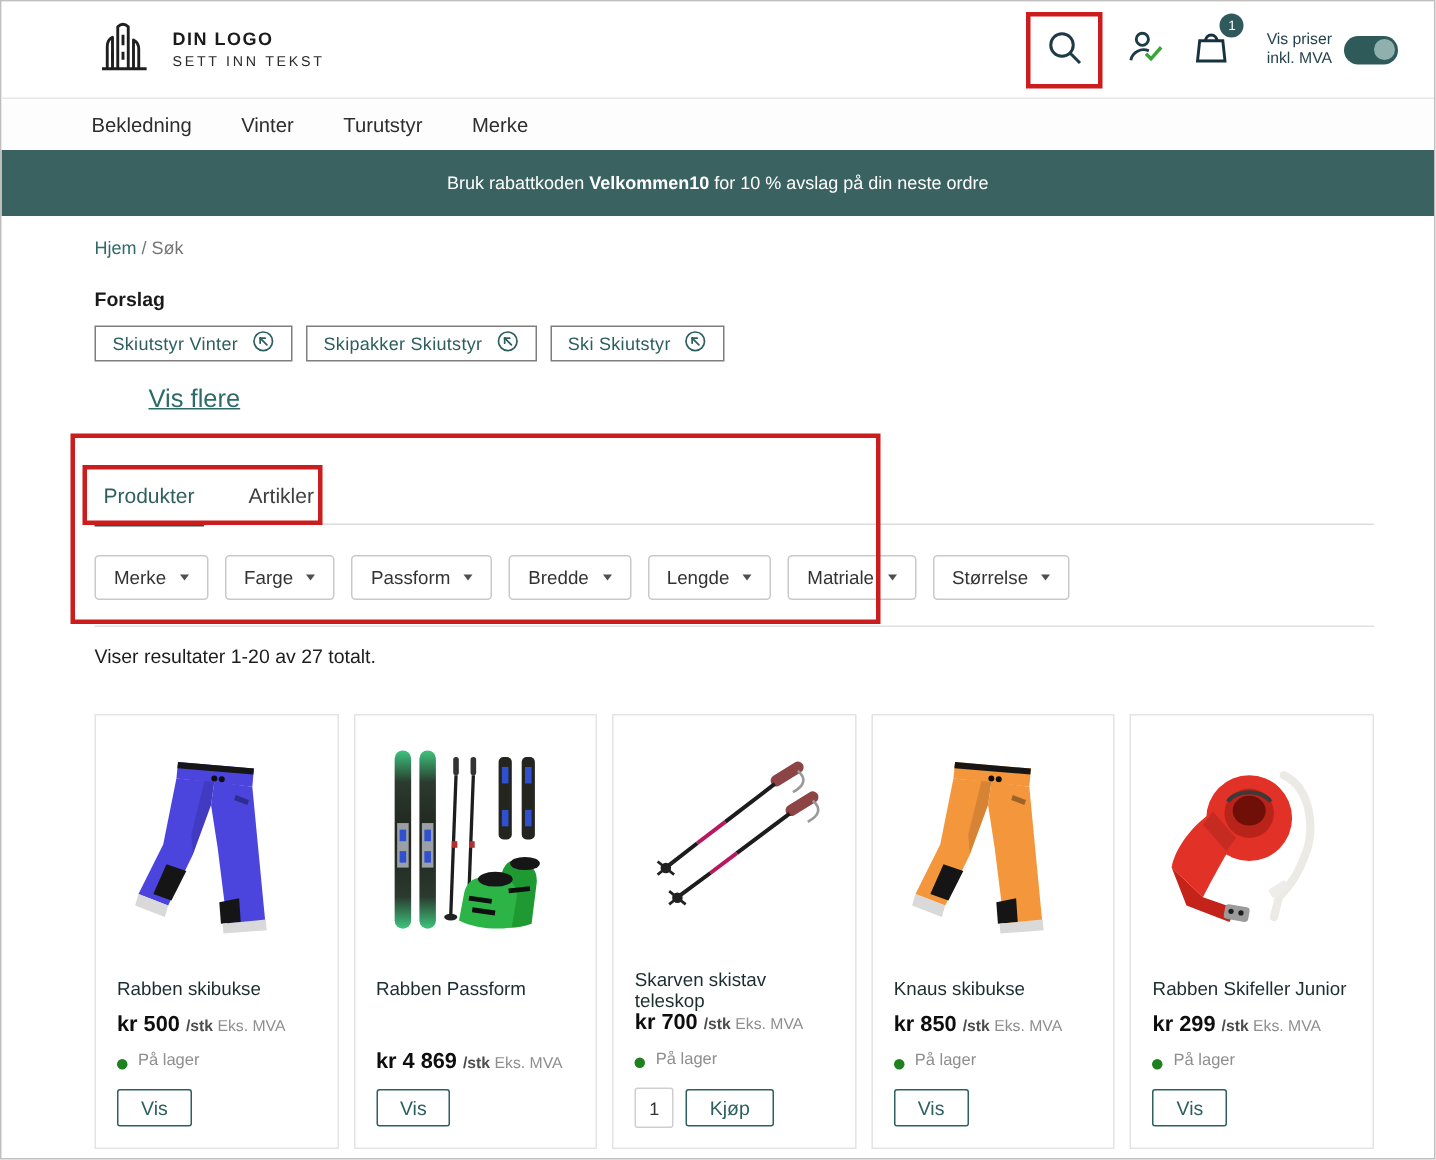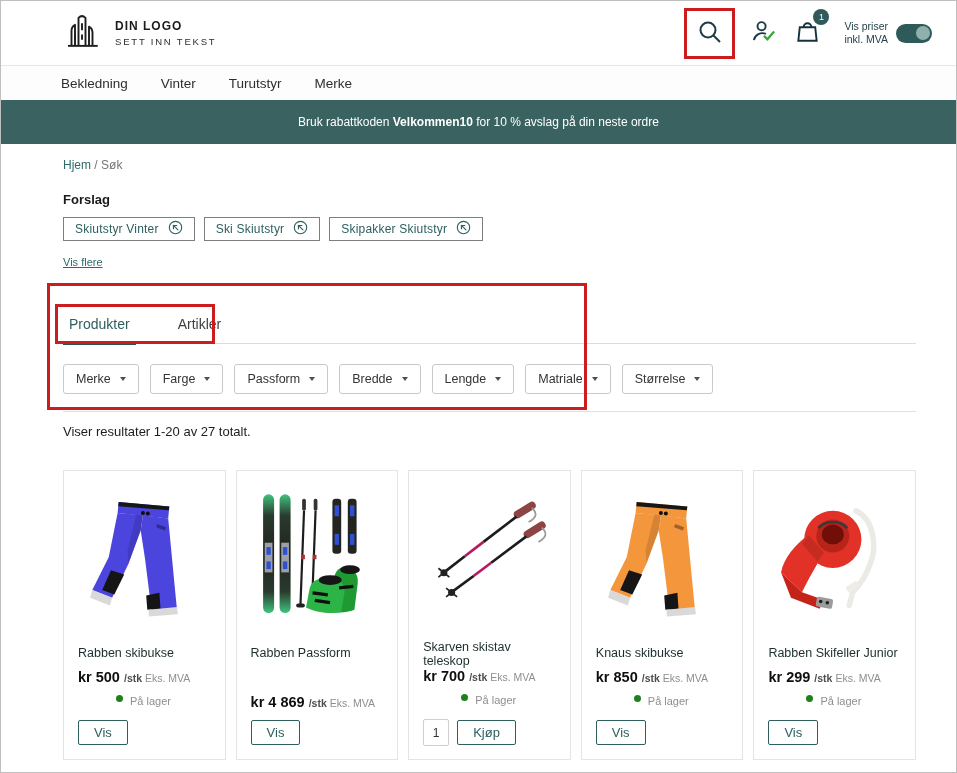--- a/index.html
+++ b/index.html
@@ -39,24 +39,24 @@
   main { padding: 14px 40px 0 62px; }
   .breadcrumb { font-size:12px; color:#757575; }
   .bc-home { color:#2d6a68; cursor:pointer; }
   h1.page-title { margin-top:22px; font-size:26px; font-weight:600; color:#121212; letter-spacing:.2px; }
   .forslag { margin-top:20px; font-size:13px; font-weight:700; color:#1a1a1a; }
   .chips { margin-top:10px; display:flex; gap:9px; }
   .chip {
     border:1px solid #7e7e7e; background:#fff; padding:2px 11px; font-size:12px; color:#2c5f5e;
     display:flex; align-items:center; gap:9px; cursor:pointer; letter-spacing:.2px;
   }
-  .vis-flere { margin-top:15px; display:inline-block; font-size:11px; color:#2d6a68; text-decoration:underline; cursor:pointer; }
+  .vis-flere { margin-top:15px; display:inline-block; font-size:17px; color:#2d6a68; text-decoration:underline; cursor:pointer;margin-left:36px; }
   
   .results-head { margin-top:40px; position:relative; }
-  .tabs { display:flex; gap:36px; border-bottom:1px solid #dcdcdc; }
+  .tabs { display:flex; gap:24px; border-bottom:1px solid #dcdcdc; }
   .tab { font-size:14px; padding:6px 6px 11px; color:#404040; position:relative; cursor:pointer; }
   .tab.active { color:#2f5f5e; }
   .tab.active::after { content:""; position:absolute; left:0; right:0; bottom:-2px; height:3px; background:#2b5150; }
   .filters { margin-top:20px; display:flex; gap:11px; padding-bottom:17px; border-bottom:1px solid #e0e0e0; }
   .filter-btn {
     border:1px solid #c9c9c9; border-radius:3px; background:#fff; padding:7px 12px;
     font-size:12.5px; color:#333; display:flex; align-items:center; gap:9px; cursor:pointer;
   }
   .caret { width:0; height:0; border-left:3.5px solid transparent; border-right:3.5px solid transparent; border-top:4.5px solid #4f4f4f; }
   
@@ -67,21 +67,21 @@
   .summary { margin-top:12px; font-size:13px; color:#1d1d1d; }
   .grid { margin-top:31px; display:grid; grid-template-columns:repeat(5, 1fr); gap:10px; }
   .card { border:1px solid #e4e4e4; background:#fff; height:290px; display:flex; flex-direction:column; padding:10px 14px 14px; }
   .card-img { height:152px; display:flex; align-items:center; justify-content:center; }
   .card-img svg { width:132px; height:146px; }
   .card-name { margin-top:13px; font-size:12.5px; color:#1c2d2d; }
   .card-bottom { margin-top:auto; display:flex; flex-direction:column; }
   .price-row { margin-bottom:10px; font-size:10.5px; color:#8e8e8e; white-space:nowrap; }
   .price-main { font-size:14.5px; font-weight:700; color:#0e0e0e; }
   .price-unit { font-size:10.5px; font-weight:700; color:#4d4d4d; }
-  .stock-row { display:flex; align-items:flex-start; gap:7px; font-size:11px; color:#8e8e8e; margin-bottom:13px;margin-left:38px; }
+  .stock-row { display:flex; align-items:flex-end; gap:7px; font-size:11px; color:#8e8e8e; margin-bottom:13px; }
   .dot { width:7px; height:7px; border-radius:50%; background:#1e801e; flex:0 0 auto; }
   .card-actions { display:flex; gap:8px; align-items:center; }
   .btn {
     border:1px solid #2c5f5e; color:#2c5f5e; background:#fff; font-size:13px;
     padding:4px 15px; border-radius:2px; cursor:pointer; font-family:inherit;
   }
   .qty { width:26px; height:27px; border:1px solid #cfcfcf; border-radius:2px; text-align:center; font-size:12px; color:#333; font-family:inherit; }
   .pm-blue .pm { fill:#4b44dd; }
   .pm-orange .pm { fill:#f4973c; }
 </style>
@@ -184,32 +184,32 @@
       <span>
         <svg width="15" height="15" viewBox="0 0 16 16" fill="none" stroke="#2c5f5e" stroke-width="1.2" stroke-linecap="round">
           <circle cx="8" cy="8" r="6.6"></circle>
           <line x1="10.6" y1="10.6" x2="5.8" y2="5.8"></line>
           <line x1="5.8" y1="5.8" x2="9.4" y2="5.8"></line>
           <line x1="5.8" y1="5.8" x2="5.8" y2="9.4"></line>
         </svg>
       </span>
     </button>
       <button class="chip">
-      <span>Ski Skiutstyr</span>
+      <span>Skipakker Skiutstyr</span>
       <span>
         <svg width="15" height="15" viewBox="0 0 16 16" fill="none" stroke="#2c5f5e" stroke-width="1.2" stroke-linecap="round">
           <circle cx="8" cy="8" r="6.6"></circle>
           <line x1="10.6" y1="10.6" x2="5.8" y2="5.8"></line>
           <line x1="5.8" y1="5.8" x2="9.4" y2="5.8"></line>
           <line x1="5.8" y1="5.8" x2="5.8" y2="9.4"></line>
         </svg>
       </span>
     </button>
       <button class="chip">
-      <span>Skipakker Skiutstyr</span>
+      <span>Ski Skiutstyr</span>
       <span>
         <svg width="15" height="15" viewBox="0 0 16 16" fill="none" stroke="#2c5f5e" stroke-width="1.2" stroke-linecap="round">
           <circle cx="8" cy="8" r="6.6"></circle>
           <line x1="10.6" y1="10.6" x2="5.8" y2="5.8"></line>
           <line x1="5.8" y1="5.8" x2="9.4" y2="5.8"></line>
           <line x1="5.8" y1="5.8" x2="5.8" y2="9.4"></line>
         </svg>
       </span>
     </button>
     </div>

